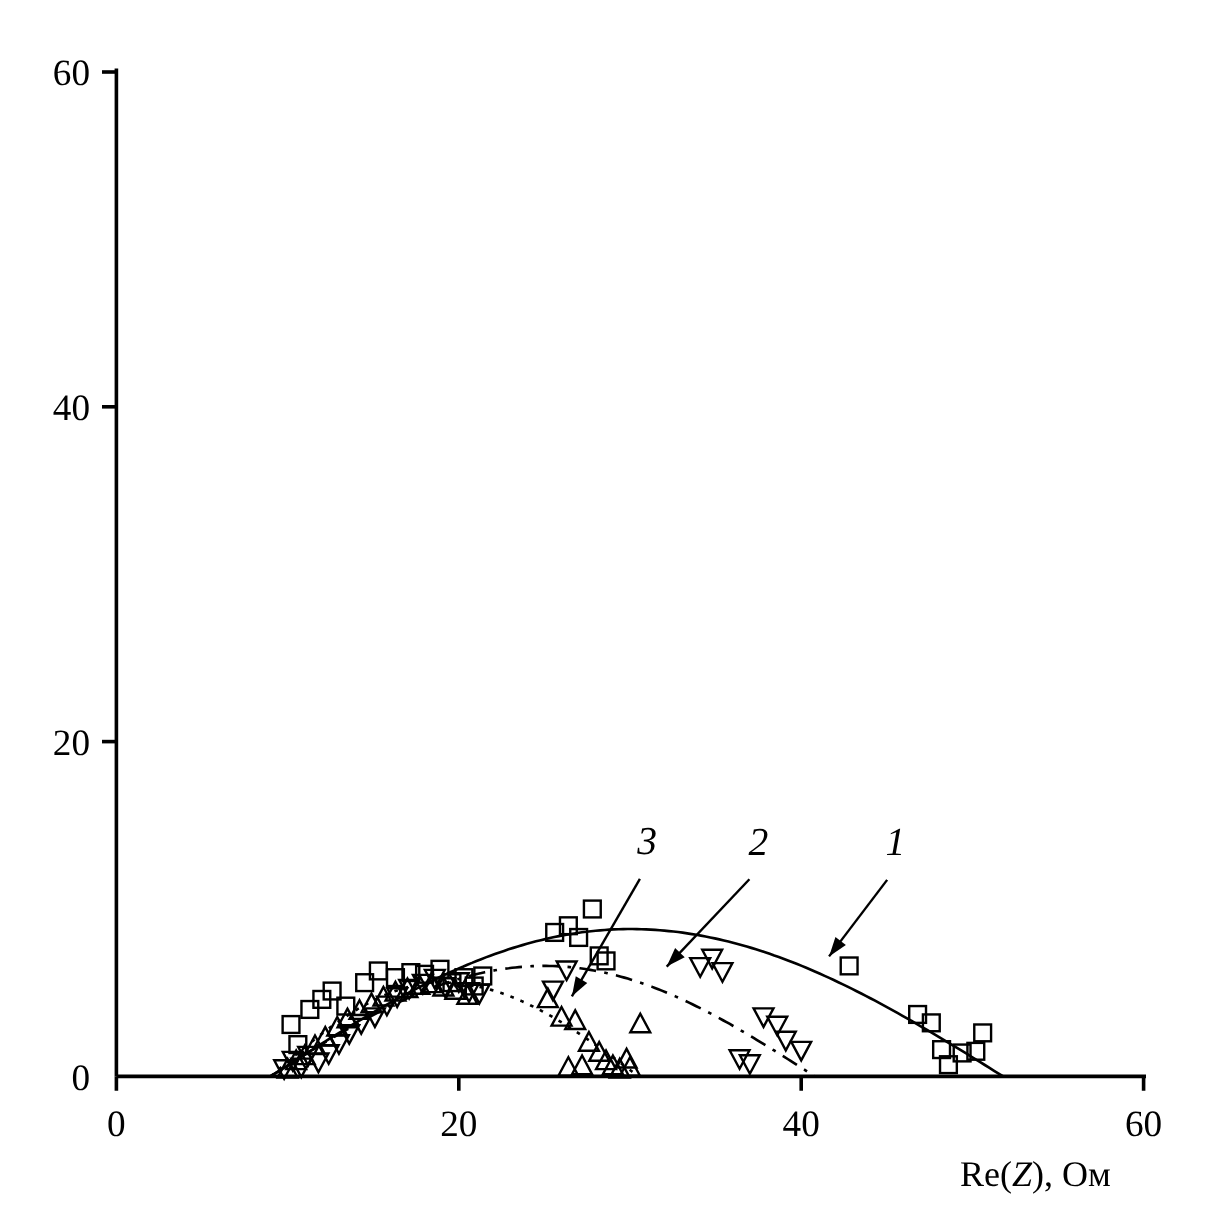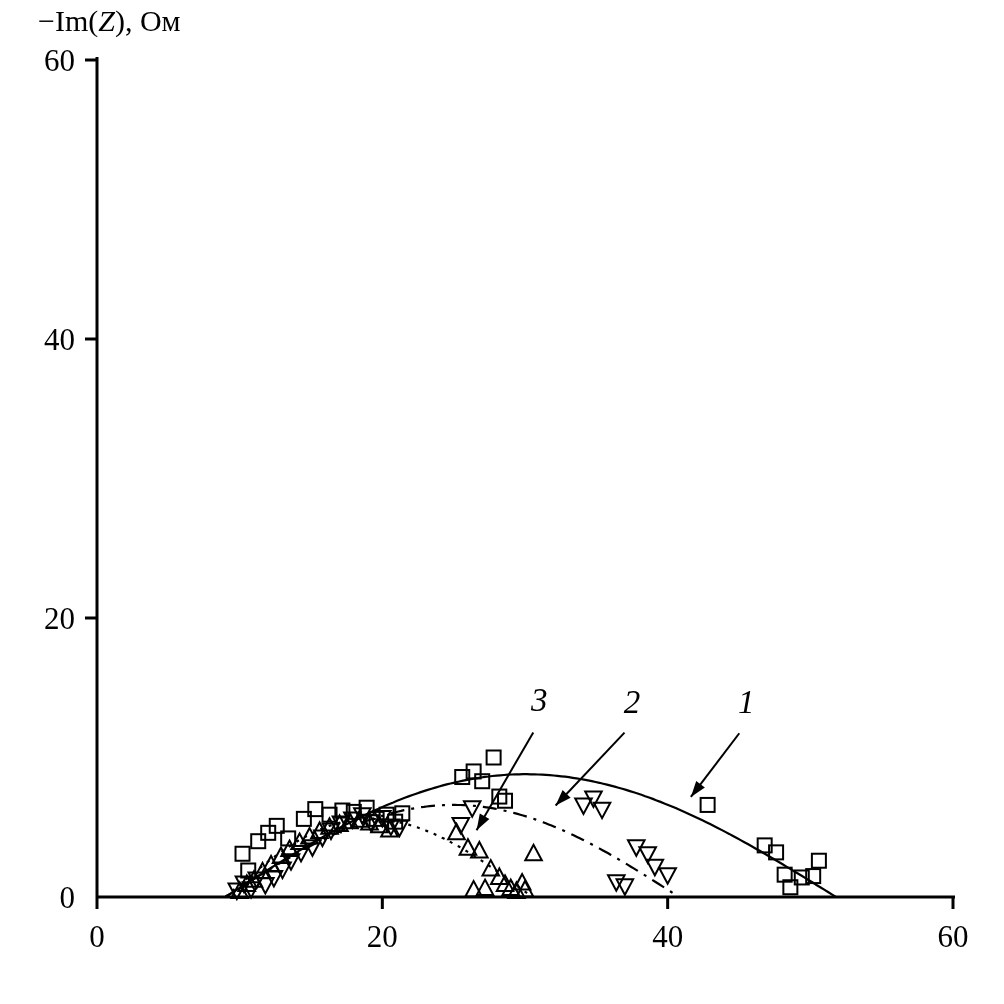--- a/index.html
+++ b/index.html
@@ -34,22 +34,22 @@
     left: 800px;
     top: 962px;
   }
   .ital { font-style: italic; }
 </style>
 </head>
 <body>
 
 <div id="page">
 
-  <div class="axis-title" id="y-axis-title"><span>−Im(</span><span class="ital">Z</span><span>), Ом</span></div>
 
+  <div class="axis-title" id="x-axis-title"><span>Re(</span><span class="ital">Z</span><span>), Ом</span></div>
 
   <svg id="plot-svg" width="1004" height="1004">
     <g id="axes-layer">
         <line x1="97" y1="897" x2="955" y2="897" stroke="#000" stroke-width="3"></line>
         <line x1="97" y1="897" x2="97" y2="57" stroke="#000" stroke-width="3"></line>
         <line x1="97" y1="897" x2="97" y2="909" stroke="#000" stroke-width="3"></line>
         <text x="97" y="947" text-anchor="middle" font-family="&quot;Liberation Serif&quot;, serif" font-size="31" fill="#000">0</text>
         <line x1="382.3333333333333" y1="897" x2="382.3333333333333" y2="909" stroke="#000" stroke-width="3"></line>
         <text x="382.3333333333333" y="947" text-anchor="middle" font-family="&quot;Liberation Serif&quot;, serif" font-size="31" fill="#000">20</text>
         <line x1="667.6666666666666" y1="897" x2="667.6666666666666" y2="909" stroke="#000" stroke-width="3"></line>

